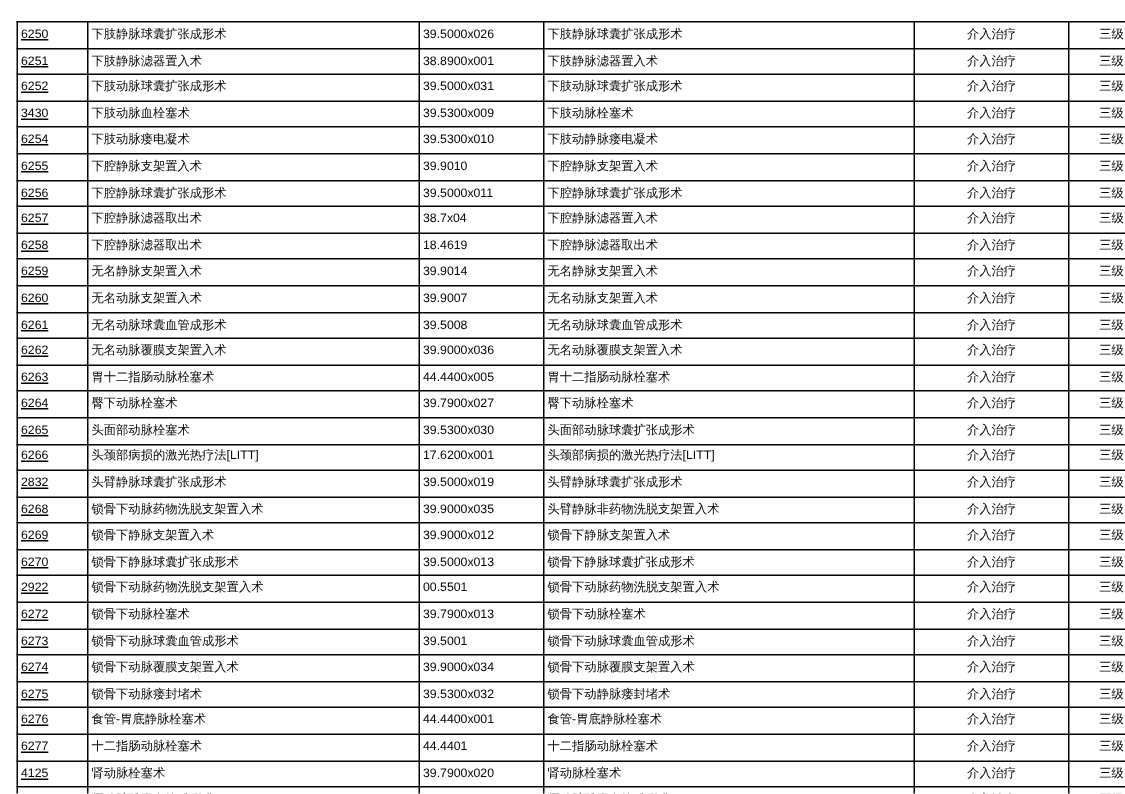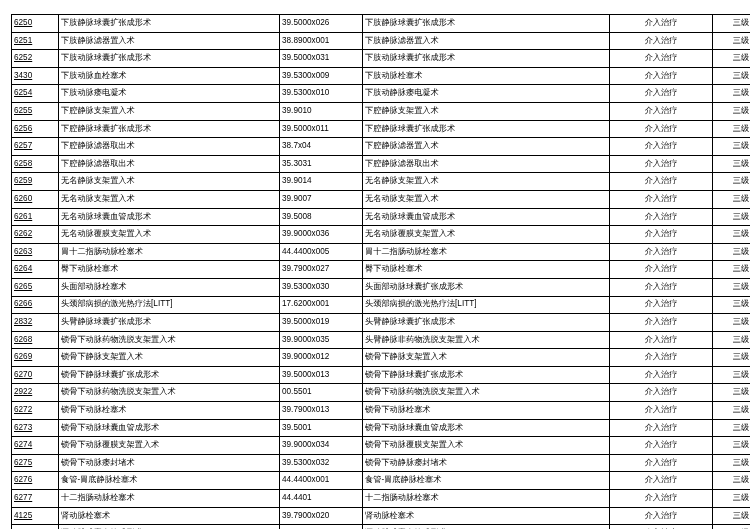--- a/index.html
+++ b/index.html
@@ -130,21 +130,21 @@
           <td class="c-code">6257</td>
           <td class="c-name">下腔静脉滤器取出术</td>
           <td class="c-icd">38.7x04</td>
           <td class="c-name2">下腔静脉滤器置入术</td>
           <td class="c-cat">介入治疗</td>
           <td class="c-level">三级</td>
         </tr>
         <tr>
           <td class="c-code">6258</td>
           <td class="c-name">下腔静脉滤器取出术</td>
-          <td class="c-icd">35.3031</td>
+          <td class="c-icd">18.4619</td>
           <td class="c-name2">下腔静脉滤器取出术</td>
           <td class="c-cat">介入治疗</td>
           <td class="c-level">三级</td>
         </tr>
         <tr>
           <td class="c-code">6259</td>
           <td class="c-name">无名静脉支架置入术</td>
           <td class="c-icd">39.9014</td>
           <td class="c-name2">无名静脉支架置入术</td>
           <td class="c-cat">介入治疗</td>

